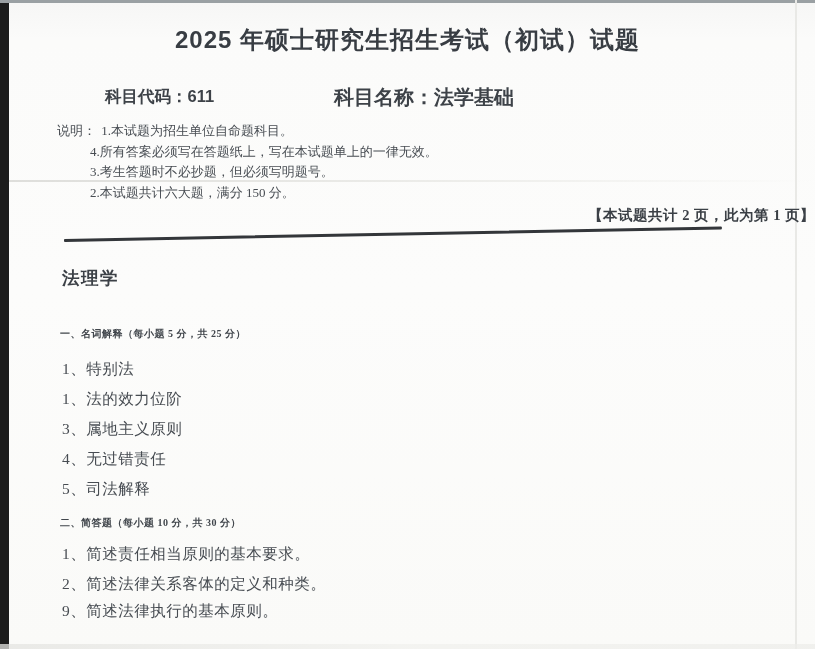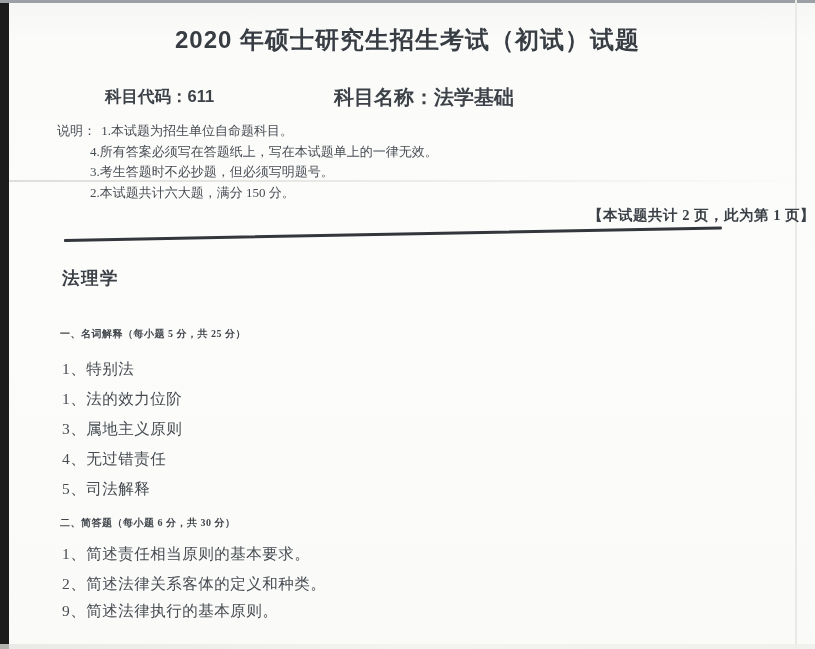--- a/index.html
+++ b/index.html
@@ -124,21 +124,21 @@
 <body>
 
 <div class="scan">
 
   <div class="edge-left"></div>
   <div class="edge-top"></div>
   <div class="crease-h1"></div>
   <div class="fold-right"></div>
   <div class="crease-bottom"></div>
 
-  <div class="title">2020 年硕士研究生招生考试（初试）试题</div>
+  <div class="title">2025 年硕士研究生招生考试（初试）试题</div>
 
   <div class="subject-code">科目代码：611</div>
   <div class="subject-name">科目名称：法学基础</div>
 
   <div class="instructions">
     <div class="instr-line">
       <span class="instr-label">说明：</span>
       <span>1.本试题为招生单位自命题科目。</span>
     </div>
     <div class="instr-line indented">4.所有答案必须写在答题纸上，写在本试题单上的一律无效。</div>
@@ -152,18 +152,18 @@
 
   <div class="course-title">法理学</div>
 
   <div class="sec-heading" style="top:327px">一、名词解释（每小题 5 分，共 25 分）</div>
   <div class="q" style="top:359px">1、特别法</div>
   <div class="q" style="top:389px">1、法的效力位阶</div>
   <div class="q" style="top:419px">3、属地主义原则</div>
   <div class="q" style="top:449px">4、无过错责任</div>
   <div class="q" style="top:479px">5、司法解释</div>
 
-  <div class="sec-heading" style="top:516px">二、简答题（每小题 6 分，共 30 分）</div>
+  <div class="sec-heading" style="top:516px">二、简答题（每小题 10 分，共 30 分）</div>
   <div class="q" style="top:544px">1、简述责任相当原则的基本要求。</div>
   <div class="q" style="top:574px">2、简述法律关系客体的定义和种类。</div>
   <div class="q" style="top:601px">9、简述法律执行的基本原则。</div>
 
 </div>
 
 </body></html>

